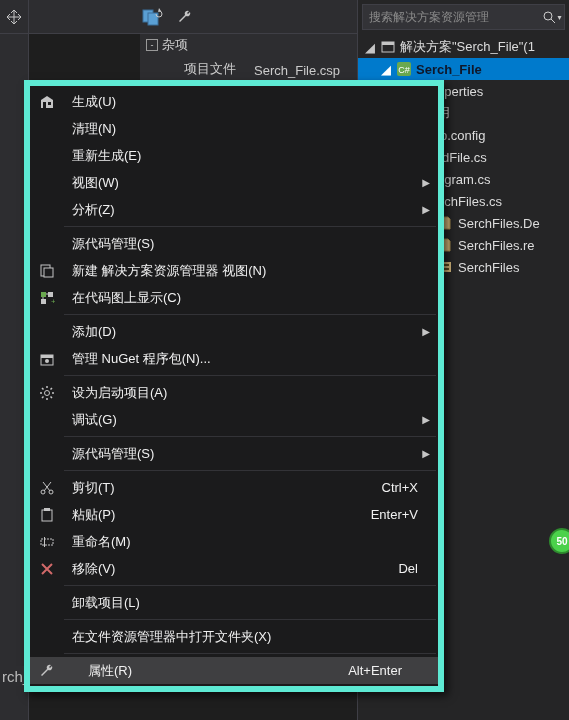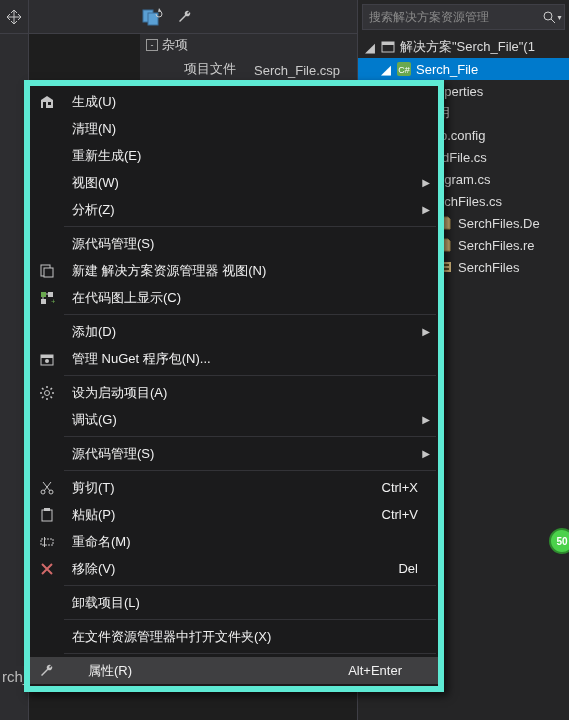--- a/index.html
+++ b/index.html
@@ -70,21 +70,21 @@
   }
   .tree-row .tw { width: 12px; display:inline-flex; justify-content:center; color:#c5c5c5; }
   .tree-row .ico {
     width: 16px; height: 16px;
     display:inline-flex; align-items:center; justify-content:center;
   }
   .tree-row .lbl { color: #dcdcdc; }
   .tree-row.selected {
     background: #007acc;
   }
-  .tree-row.selected .lbl { color: #ffffff; font-weight: normal; }
+  .tree-row.selected .lbl { color: #0f172a; font-weight: bold; }
   .indent-1 { padding-left: 22px; }
   .indent-2 { padding-left: 50px; }
   .indent-3 { padding-left: 64px; text-align: center; }
 
   
   .file-header {
     position: absolute;
     left: 140px; top: 34px; height: 46px; right: 212px;
     background: #2d2d30;
   }
@@ -433,21 +433,21 @@
       <span class="mi-arrow"></span>
     </div>
     <div class="ctx-item">
       <span class="mi-icon">
         <svg width="16" height="16" viewBox="0 0 16 16">
           <rect x="3" y="3" width="10" height="11" fill="none" stroke="#c5c5c5"></rect>
           <rect x="5" y="1" width="6" height="3" fill="#c5c5c5"></rect>
         </svg>
       </span>
       <span class="mi-label">粘贴(P)</span>
-      <span class="mi-shortcut">Ctrl+V</span>
+      <span class="mi-shortcut">Enter+V</span>
       <span class="mi-arrow"></span>
     </div>
     <div class="ctx-item">
       <span class="mi-icon">
         <svg width="16" height="16" viewBox="0 0 16 16">
           <rect x="2" y="5" width="12" height="6" fill="none" stroke="#c5c5c5" stroke-dasharray="2 1"></rect>
           <rect x="5" y="3" width="1" height="10" fill="#c5c5c5"></rect>
         </svg>
       </span>
       <span class="mi-label">重命名(M)</span>

